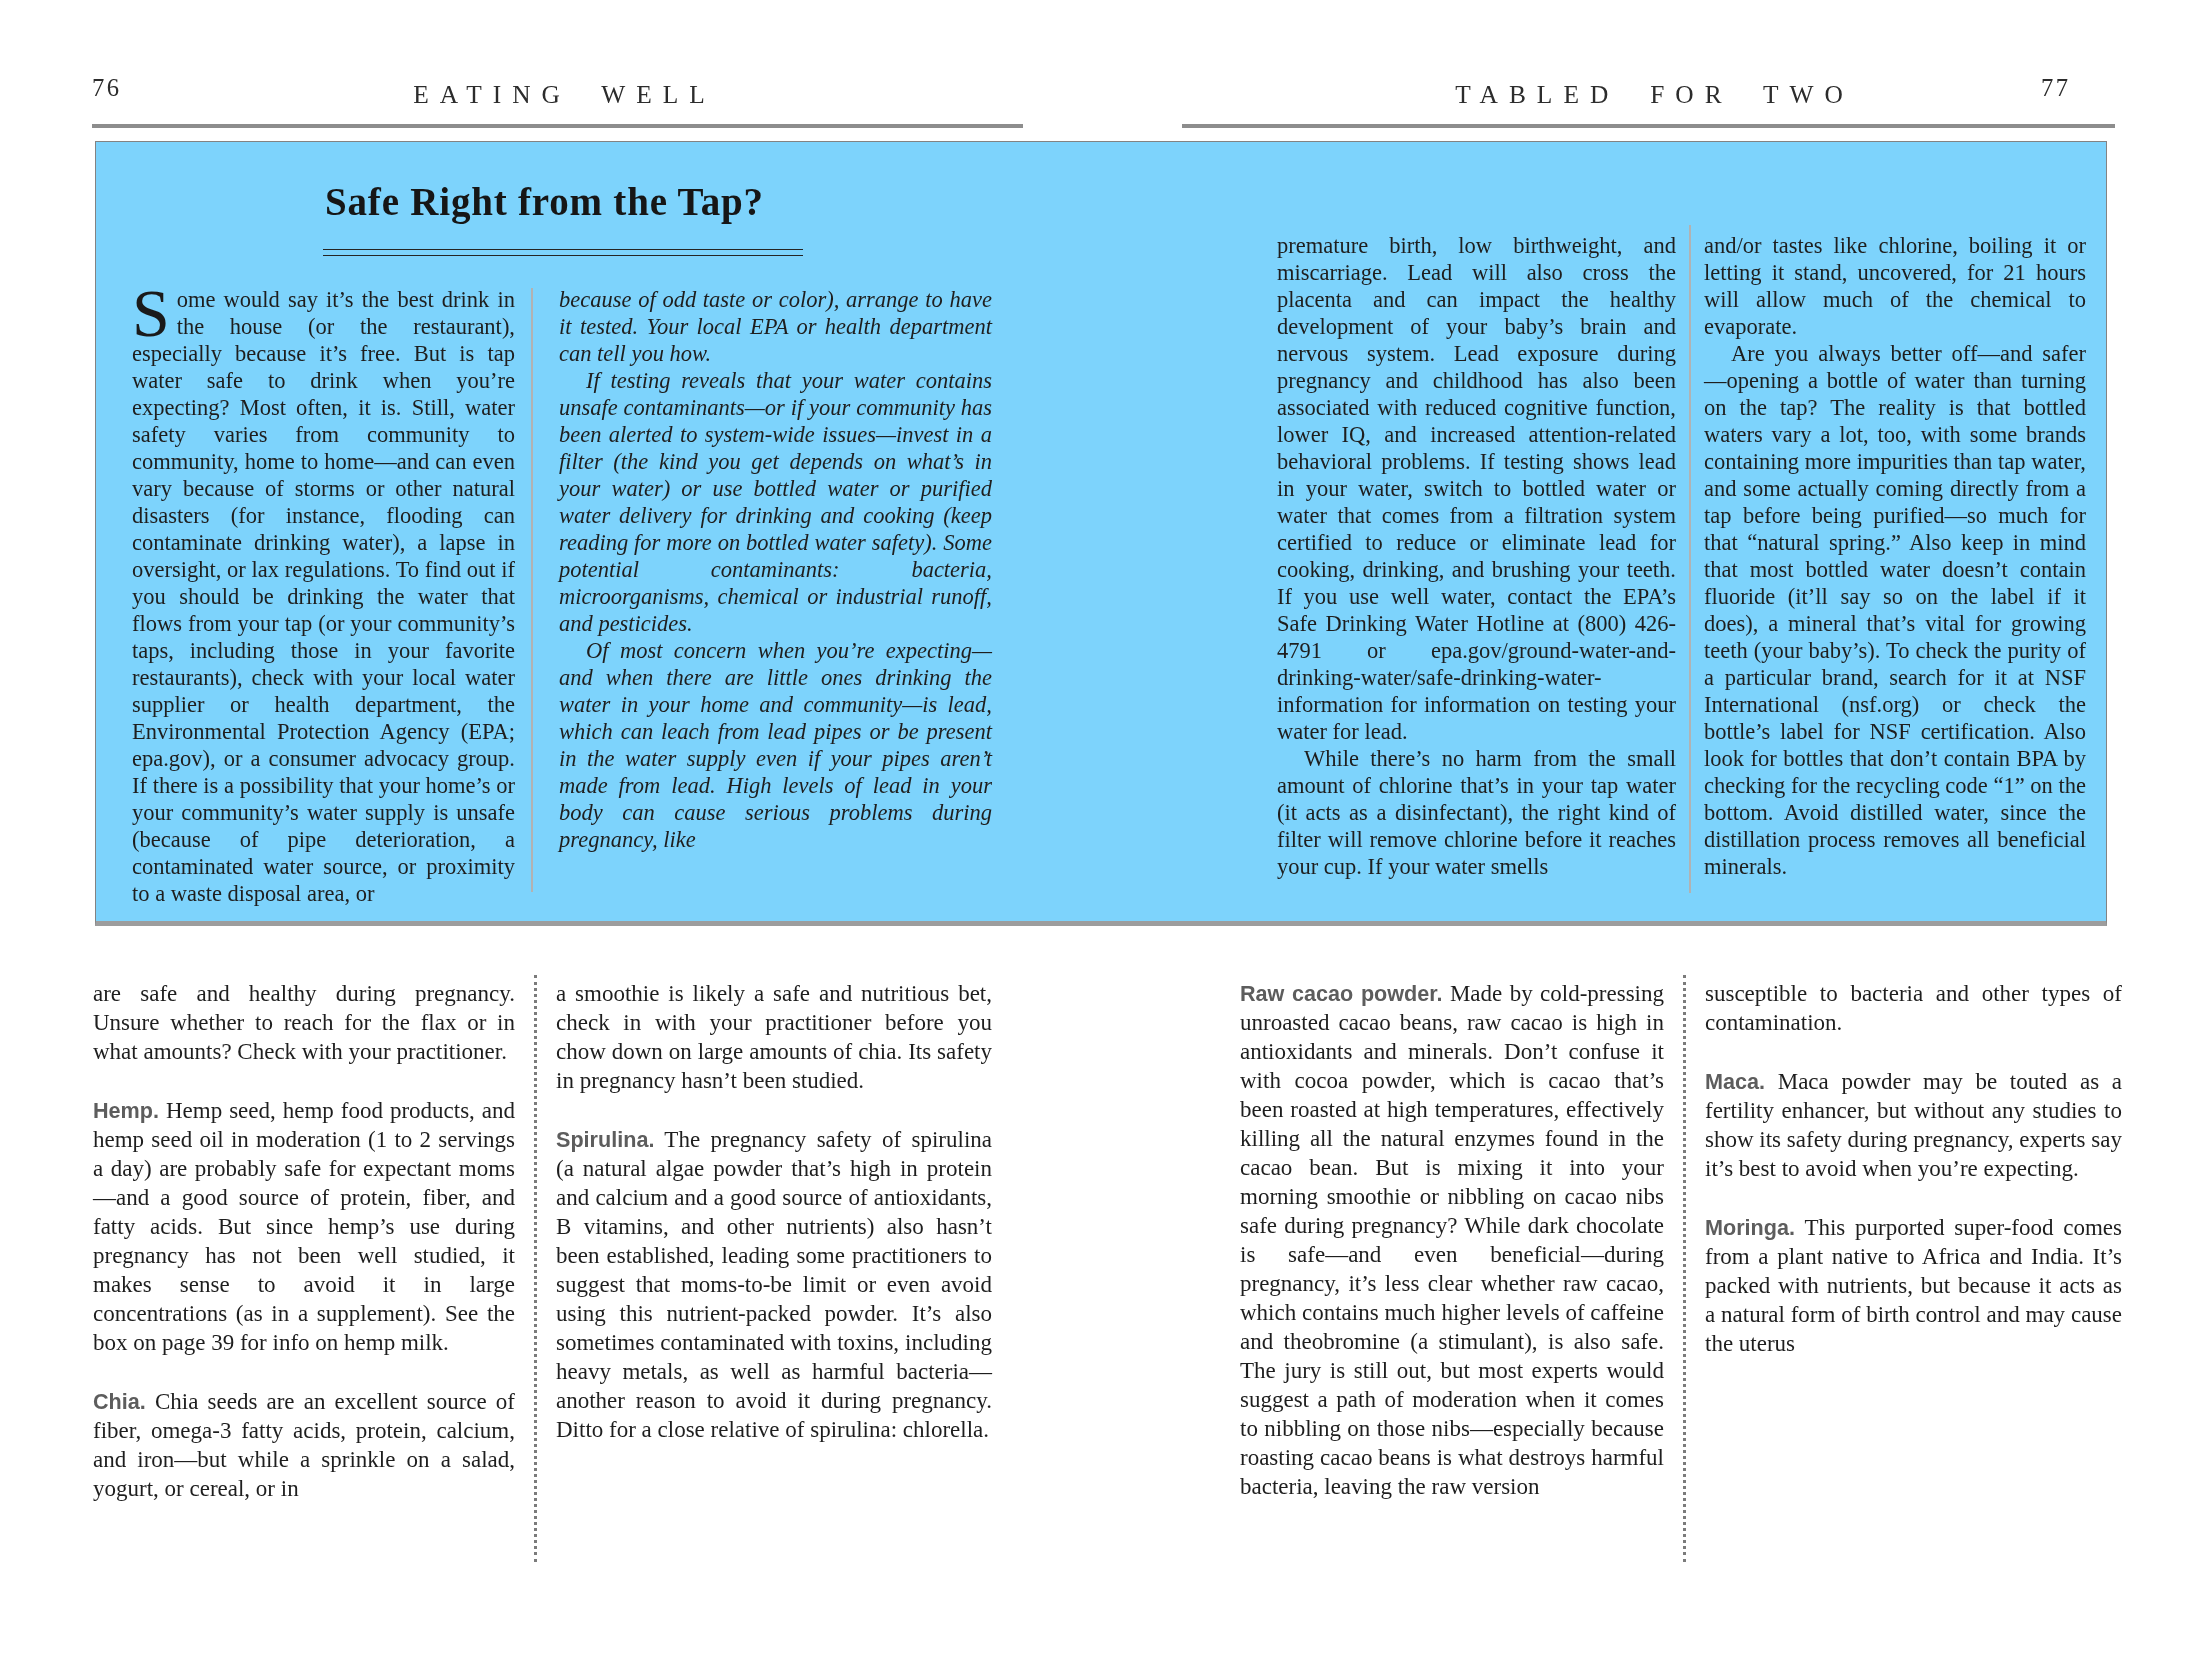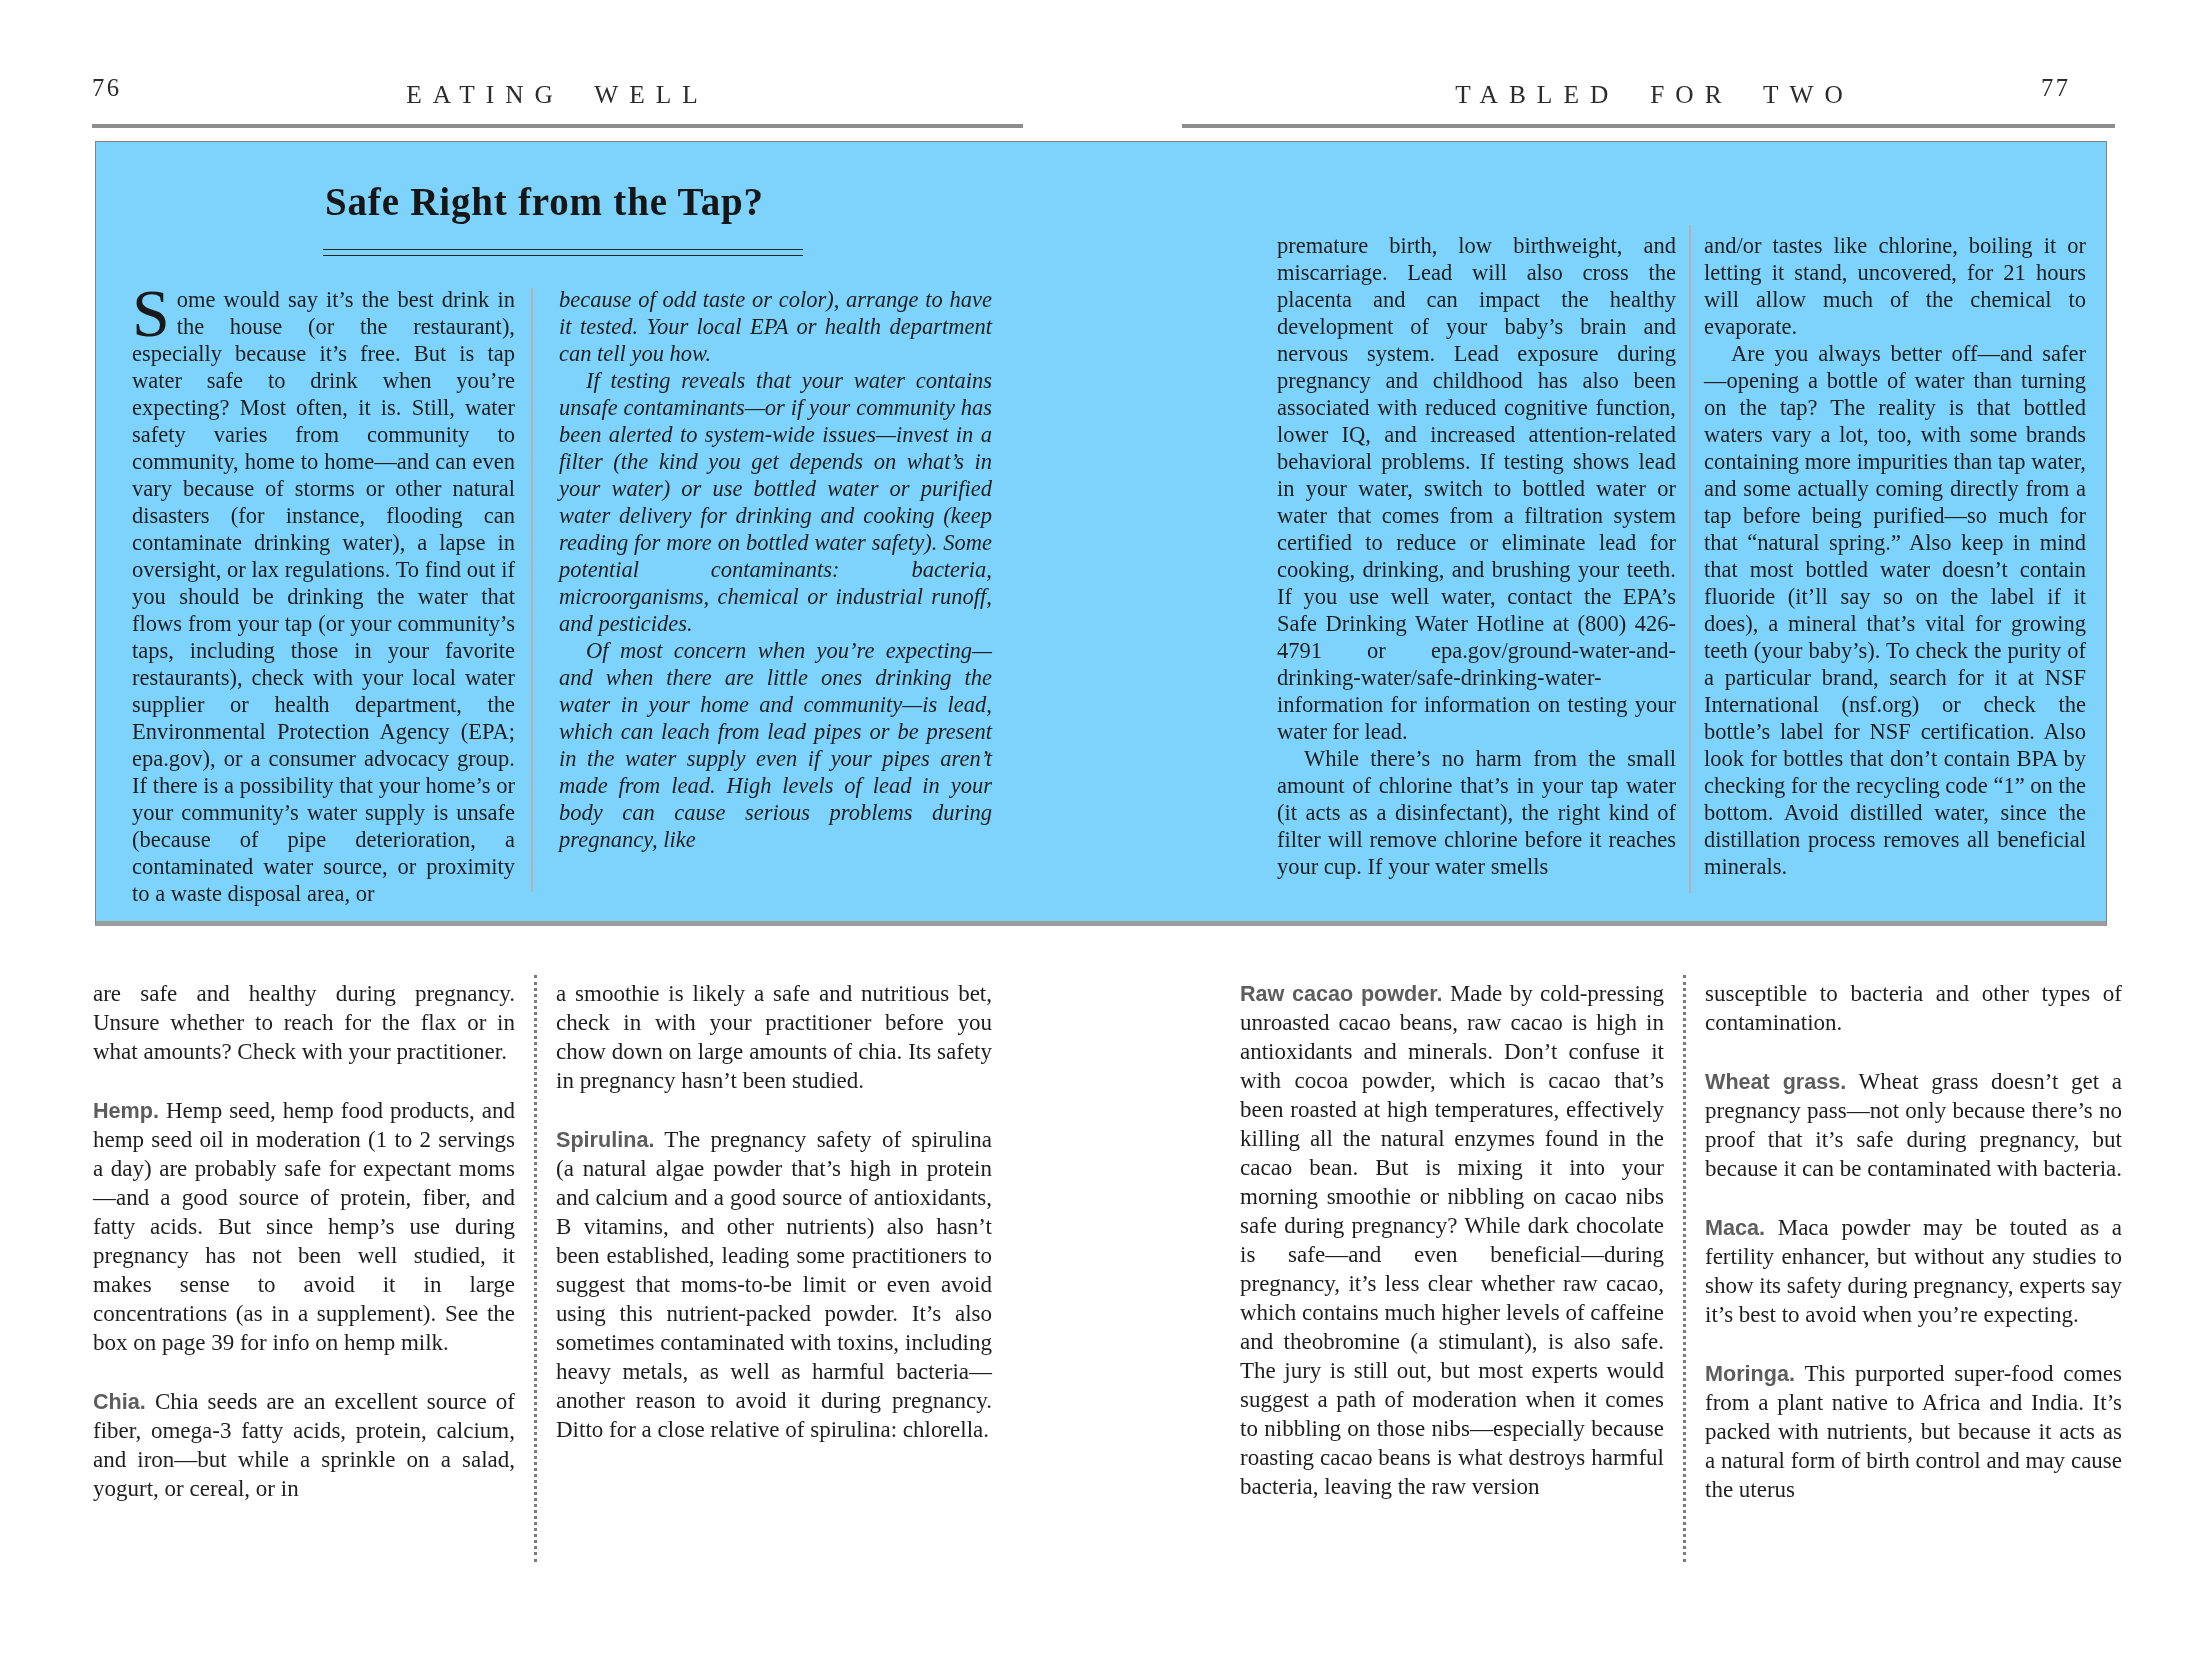--- a/index.html
+++ b/index.html
@@ -25,21 +25,21 @@
   .runhead {
     position: absolute;
     top: 80px;
     width: 1103px;
     text-align: center;
     font-size: 25.4px;
     letter-spacing: 11px;
     word-spacing: 13.6px;
     color: #2c2c2c;
   }
-  .runhead.rh-left { left: 6px; }
+  .runhead.rh-left { left: 0; padding-left: 13px; }
   .runhead.rh-right { left: 1103px; }
   .headrule {
     position: absolute;
     top: 124px;
     height: 4.2px;
     background: #8d8d8d;
   }
   .headrule.hr-left { left: 92px; width: 931px; }
   .headrule.hr-right { left: 1182px; width: 933px; }
 
@@ -186,19 +186,18 @@
   </div>
 
   <div class="ncol n3">
     <p><span class="entry-label">Raw cacao powder.</span> <span>Made by cold-pressing unroasted cacao beans, raw cacao is high in antioxidants and minerals. Don’t confuse it with cocoa powder, which is cacao that’s been roasted at high temperatures, effectively killing all the natural enzymes found in the cacao bean. But is mixing it into your morning smoothie or nibbling on cacao nibs safe during pregnancy? While dark chocolate is safe—and even beneficial—during pregnancy, it’s less clear whether raw cacao, which contains much higher levels of caffeine and theobromine (a stimulant), is also safe. The jury is still out, but most experts would suggest a path of moderation when it comes to nibbling on those nibs—especially because roasting cacao beans is what destroys harmful bacteria, leaving the raw version</span></p>
   </div>
 
   <div class="dotsep d2"></div>
 
   <div class="ncol n4">
     <p>susceptible to bacteria and other types of contamination.</p>
-    <p class="entry"><span class="entry-label">Wheat grass.</span> <span>Wheat grass doesn’t get a pregnancy pass—not only because there’s no proof that it’s safe during pregnancy, but because it can be contaminated with bacteria.</span></p>
     <p class="entry"><span class="entry-label">Maca.</span> <span>Maca powder may be touted as a fertility enhancer, but without any studies to show its safety during pregnancy, experts say it’s best to avoid when you’re expecting.</span></p>
     <p class="entry"><span class="entry-label">Moringa.</span> <span>This purported super-food comes from a plant native to Africa and India. It’s packed with nutrients, but because it acts as a natural form of birth control and may cause the uterus</span></p>
   </div>
 
 </div>
 
 
 </body></html>

